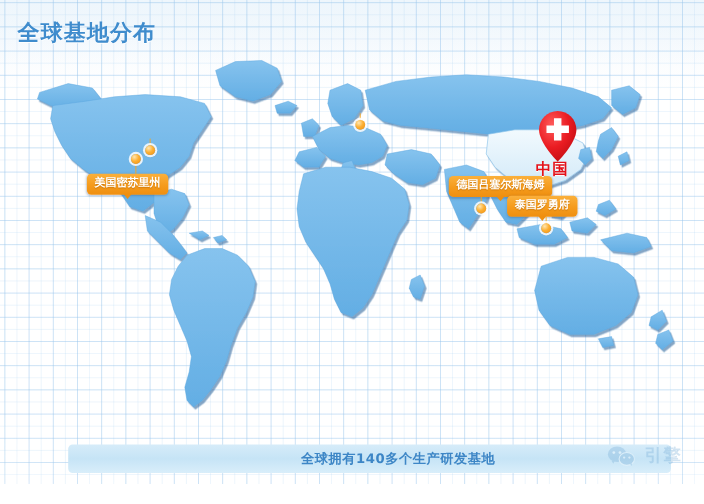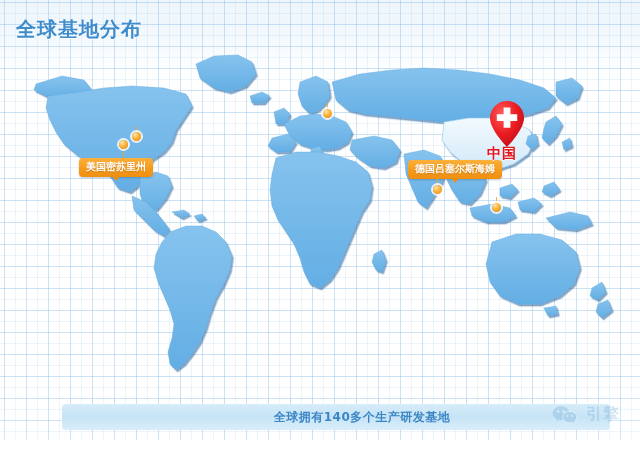--- a/index.html
+++ b/index.html
@@ -237,20 +237,24 @@
   <div class="leader" style="left:327px;top:103px;height:8px;"></div>
   <div class="dot" style="left:323px;top:109px;"></div>
 
   <div class="callout" style="left:408px;top:160px;">
     <span>德国吕塞尔斯海姆</span>
     <span class="tail"></span>
   </div>
   <div class="leader" style="left:437px;top:179px;height:8px;"></div>
   <div class="dot" style="left:433px;top:185px;"></div>
 
+  <div class="callout" style="left:461px;top:178px;">
+    <span>泰国罗勇府</span>
+    <span class="tail"></span>
+  </div>
   <div class="leader" style="left:496px;top:197px;height:8px;"></div>
   <div class="dot" style="left:492px;top:203px;"></div>
 
   <svg class="pin" style="left:488px;top:100px;" viewBox="0 0 38 48">
     <defs>
       <radialGradient id="pinr" cx="35%" cy="28%" r="80%">
         <stop offset="0%" stop-color="#ff5b5b"></stop>
         <stop offset="55%" stop-color="#ea1c22"></stop>
         <stop offset="100%" stop-color="#bf0d13"></stop>
       </radialGradient>

